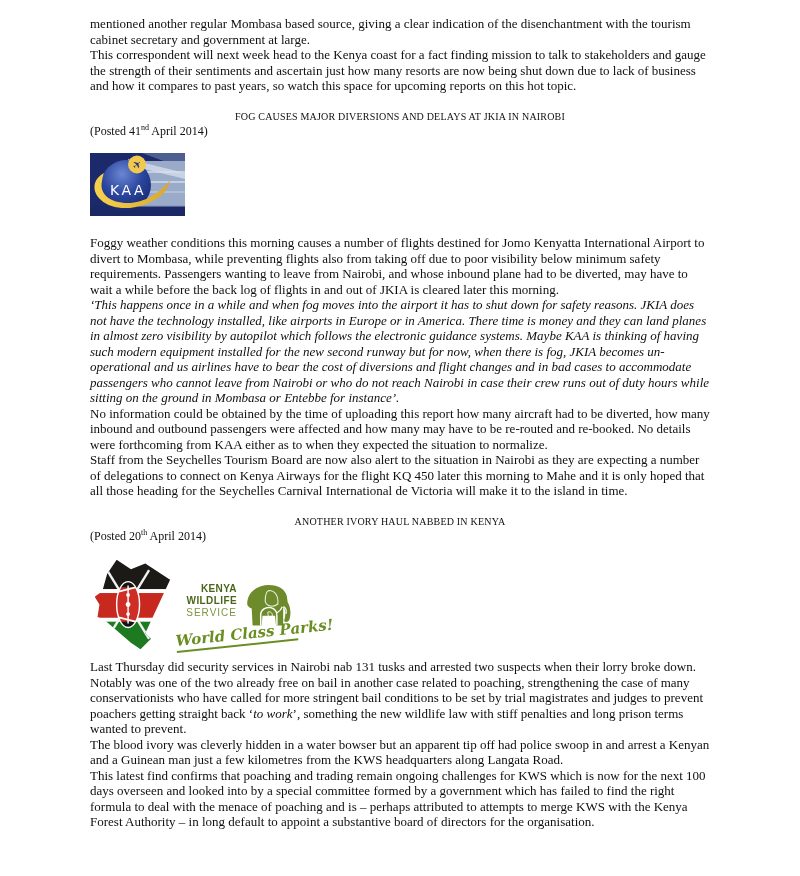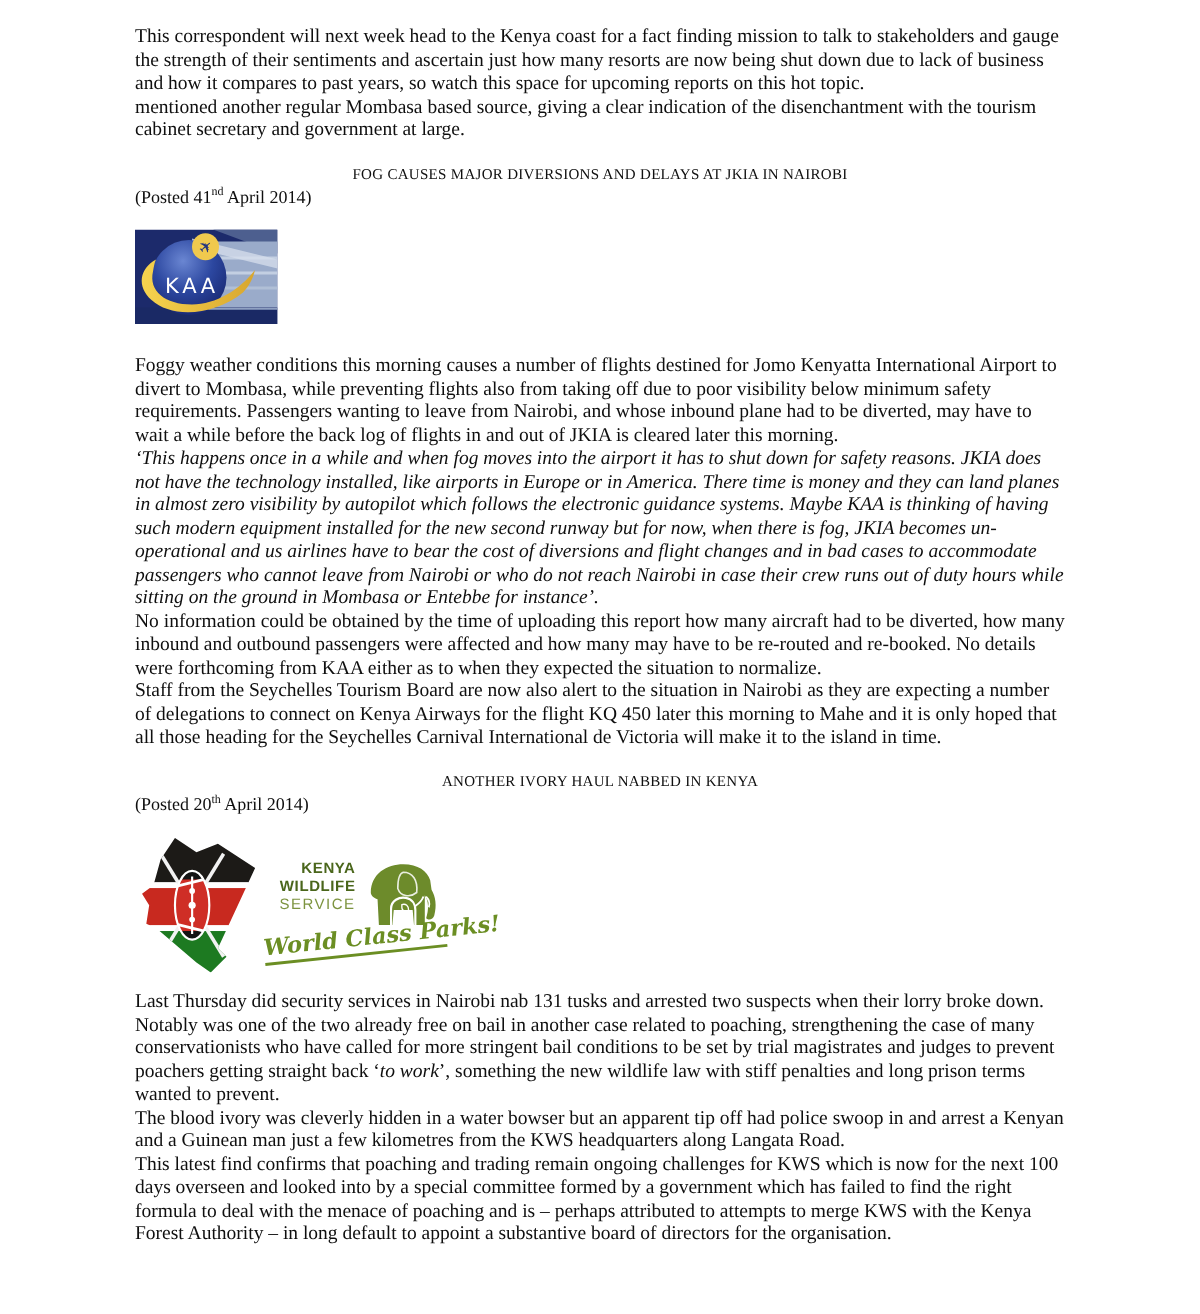--- a/index.html
+++ b/index.html
@@ -27,21 +27,21 @@
   }
   .posted { font-size: 12px; line-height: 14px; }
   .posted sup { font-size: 8px; line-height: 0; }
   .quote { font-weight: normal; font-style: italic; }
   .inline-italic { font-style: italic; }
 
   
   .kaa-logo { width: 95px; height: 63px; margin: 15px 0 19px 0; }
 
   
-  .kws-logo { display: flex; align-items: center; margin: 10px 0 6px -2px; height: 100px; }
+  .kws-logo { display: flex; align-items: flex-end; margin: 10px 0 6px -2px; height: 100px; }
   .kws-right { margin-left: 3px; padding-top: 7px; }
   .kws-row { display: flex; align-items: flex-start; }
   .kws-text { text-align: right; padding-top: 5px; width: 62px; }
   .kws-l1, .kws-l2 {
     font-family: "Liberation Sans", sans-serif;
     font-weight: bold; font-size: 10px; line-height: 12px;
     color: #4a661b; letter-spacing: 0.4px;
   }
   .kws-l3 {
     font-family: "Liberation Sans", sans-serif;
@@ -60,22 +60,22 @@
     font-size: 15px; line-height: 17px;
     color: #6b8e23; white-space: nowrap;
   }
   .tagline-underline { height: 2px; background: #6b8e23; width: 122px; margin-top: 1px; }
 </style>
 </head>
 <body>
 
 <div class="page">
 
+  <p>mentioned another regular Mombasa based source, giving a clear indication of the disenchantment with the tourism cabinet secretary and government at large.</p>
   <p>This correspondent will next week head to the Kenya coast for a fact finding mission to talk to stakeholders and gauge the strength of their sentiments and ascertain just how many resorts are now being shut down due to lack of business and how it compares to past years, so watch this space for upcoming reports on this hot topic.</p>
-  <p>mentioned another regular Mombasa based source, giving a clear indication of the disenchantment with the tourism cabinet secretary and government at large.</p>
 
   <h2 class="heading">FOG CAUSES MAJOR DIVERSIONS AND DELAYS AT JKIA IN NAIROBI</h2>
   <p class="posted"><span>(Posted 41</span><sup>nd</sup><span> April 2014)</span></p>
 
   <div class="kaa-logo">
     <svg width="95" height="63" viewBox="0 0 95 63">
       <defs>
         <radialGradient id="kaaSphere" cx="42%" cy="28%" r="80%">
           <stop offset="0%" stop-color="#6a86d2"></stop>
           <stop offset="50%" stop-color="#2c47a0"></stop>

